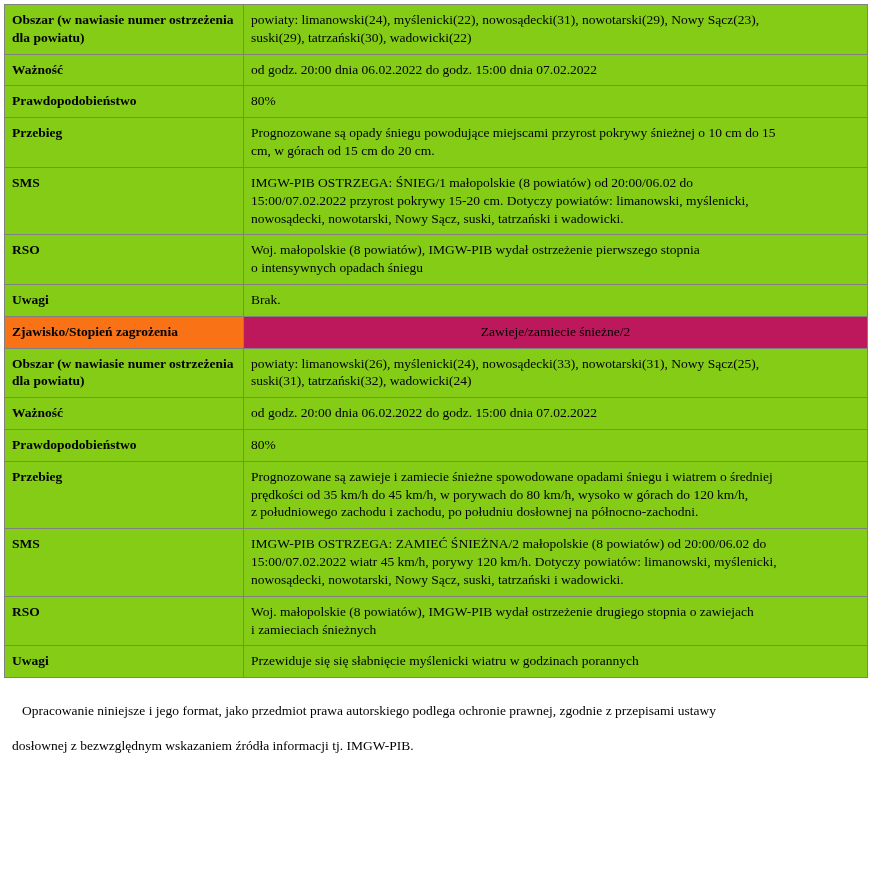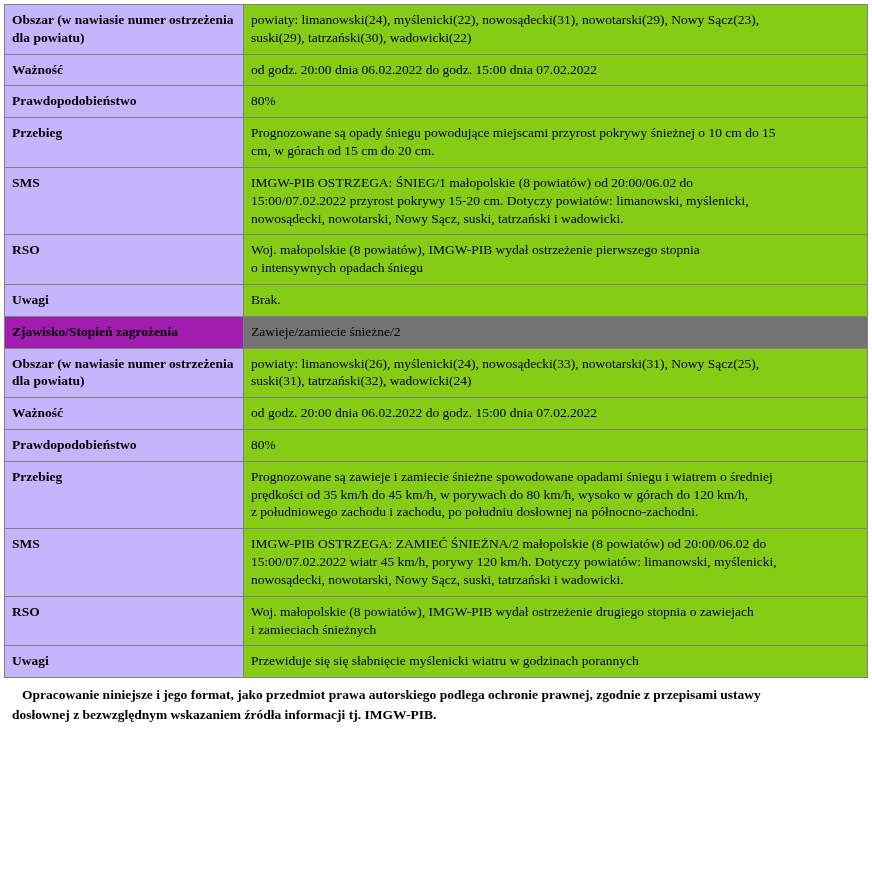--- a/index.html
+++ b/index.html
@@ -25,48 +25,48 @@
     table-layout: fixed;
   }
   table.warn-table td {
     border: 1px solid #808080;
     vertical-align: top;
     padding: 6px 7px 7px 7px;
     line-height: 1.32;
   }
   td.label {
     width: 224px;
-    background: #c4b5fd;
+    background: #84cc16;
     font-weight: bold;
   }
   td.value {
     background: #84cc16;
   }
   tr.highlight td.label {
-    background: #a21caf;
+    background: #f97316;
     font-weight: bold;
   }
   tr.highlight td.value {
-    background: #737373;
+    background: #be185d;
     font-weight: normal;
+    text-align: center;
   }
   td.value .line {
     display: block;
   }
   .footer {
     width: 864px;
     box-sizing: border-box;
     padding: 8px 6px 6px 8px;
     line-height: 1.38;
     font-family: "Liberation Serif", serif;
     font-size: 13.5px;
   }
   .footer p {
-    margin: 0 0 1px 0;
-    font-weight: bold;
+    margin: 16px 0 1px 0;
   }
   .footer p.indent {
     text-indent: 10px;
   }
 </style>
 </head>
 <body>
 
 <div class="doc">
   <table class="warn-table">

